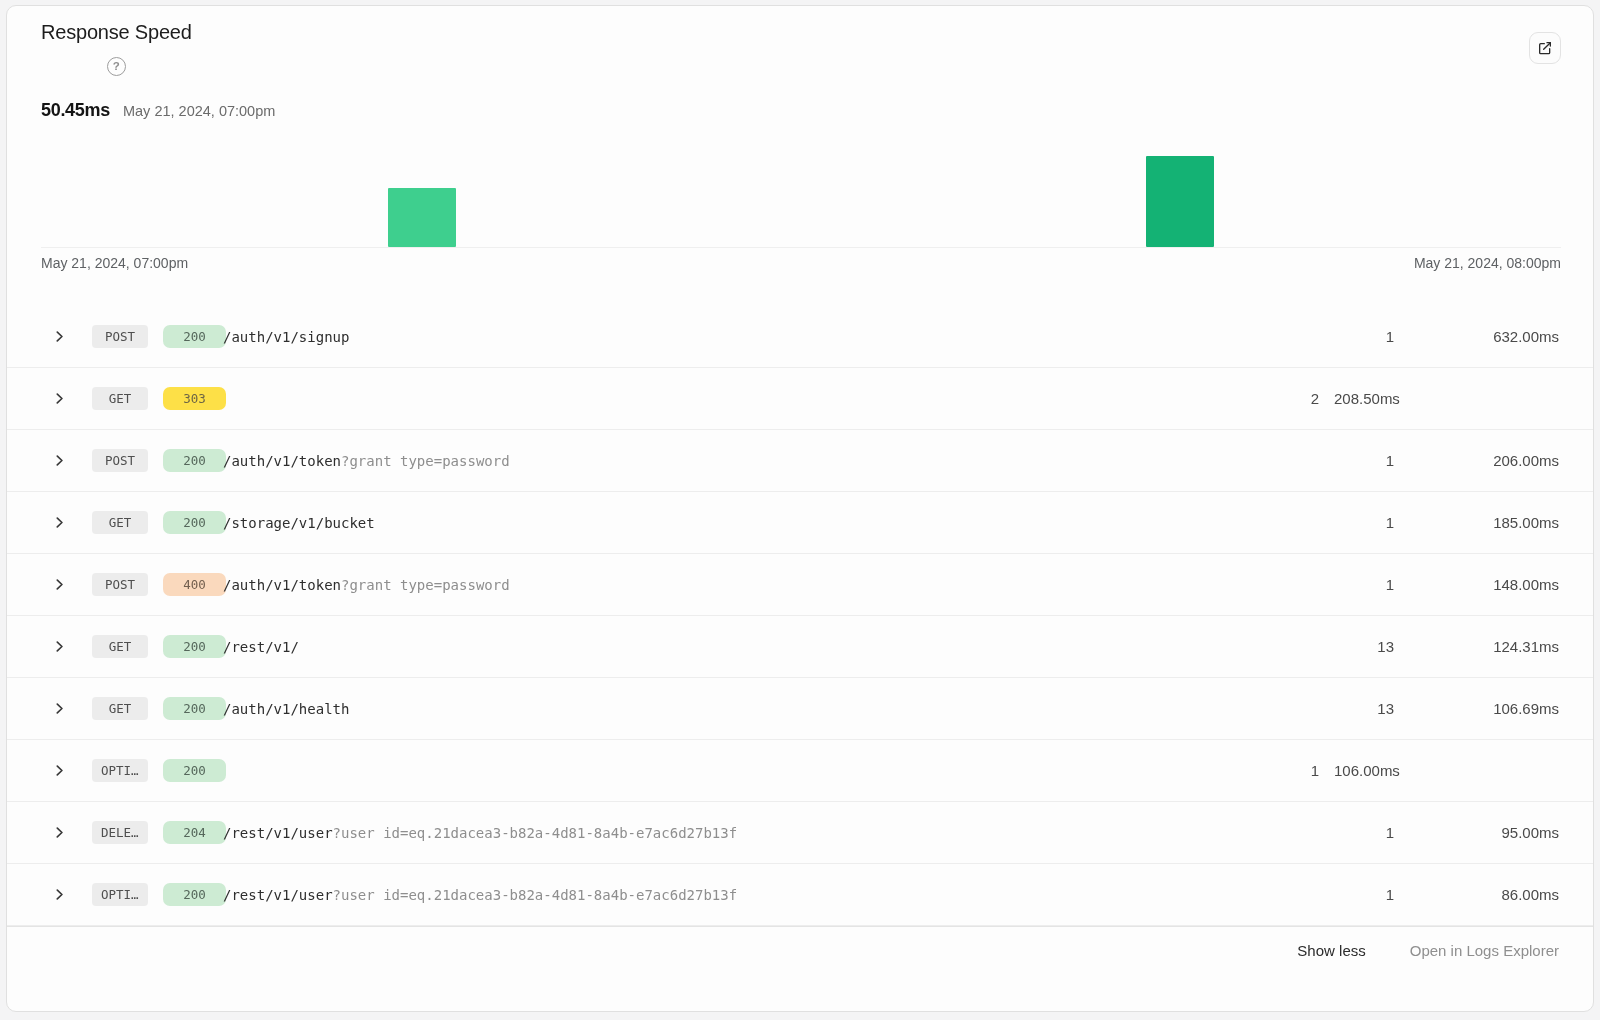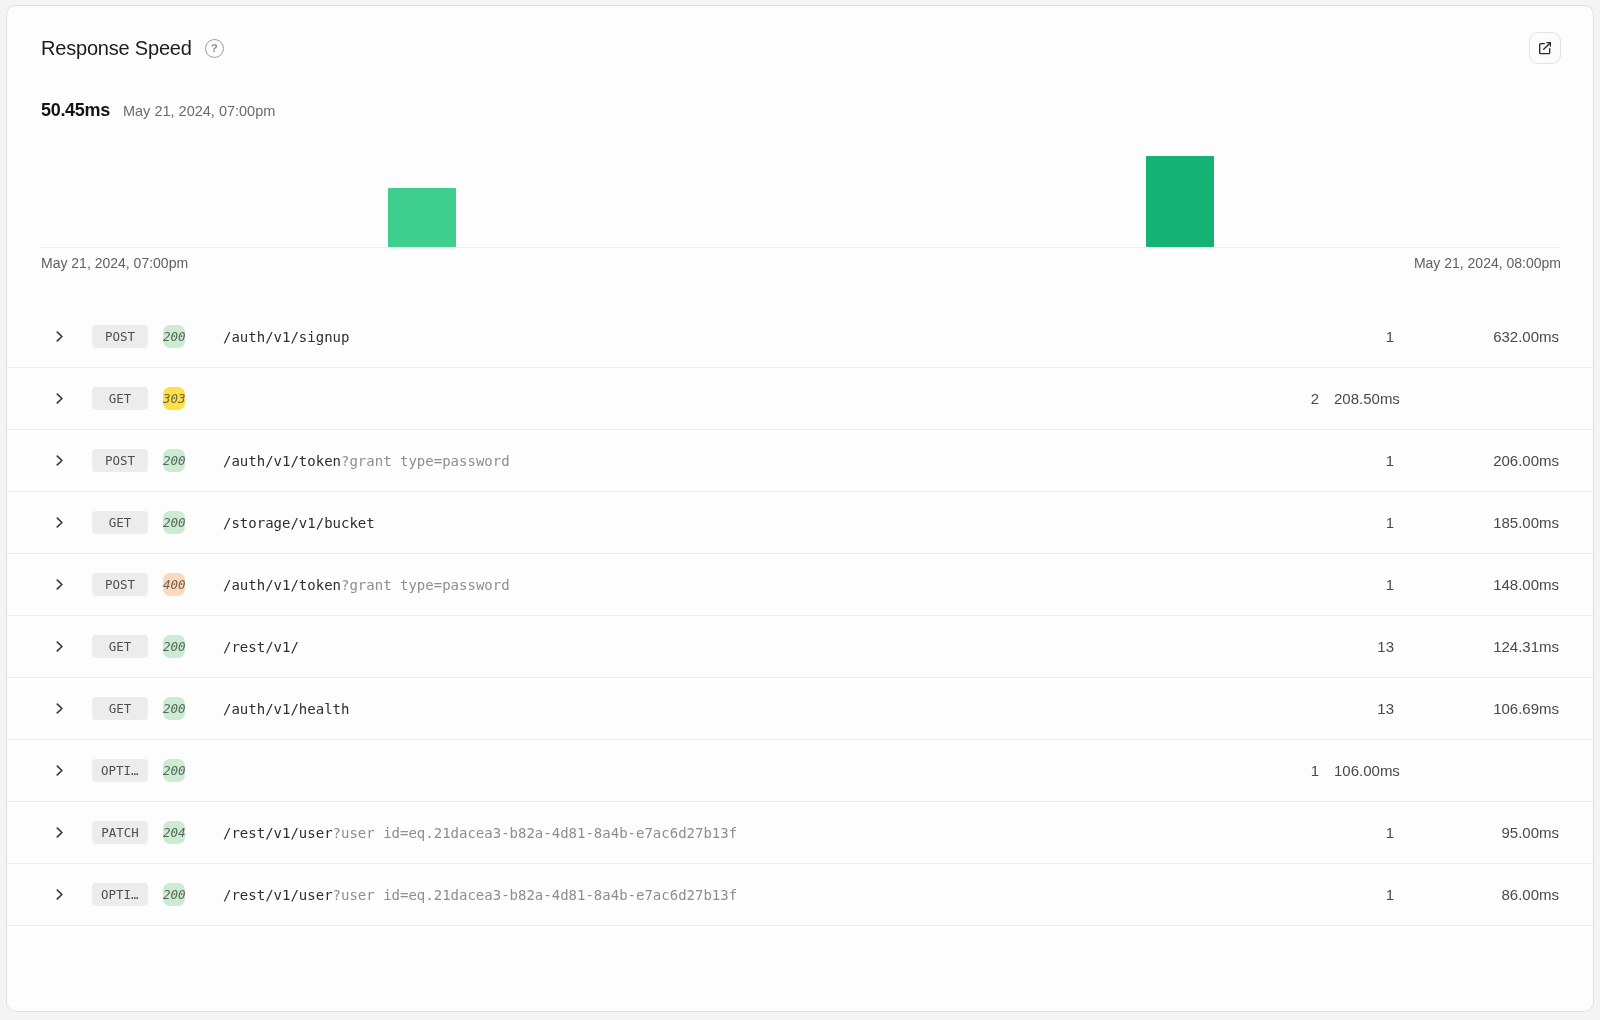--- a/index.html
+++ b/index.html
@@ -4,21 +4,21 @@
 <style>
   * { box-sizing: border-box; margin: 0; padding: 0; }
   html,body { width:1600px; height:1020px; background:#f4f4f5; font-family:"Liberation Sans", sans-serif; }
   .panel{
     position:absolute; left:6px; top:5px; width:1588px; height:1007px;
     background:#fdfdfd; border:1px solid #e0e0e0; border-radius:10px; overflow:hidden;
   }
   
   .hdr{ padding:26px 32px 0 34px; }
   .title-row{ display:flex; align-items:center; justify-content:space-between; height:32px; }
-  .title-left{ display:flex; align-items:center; gap:13px; }
+  .title-left{ display:flex; align-items:center; gap:13px;flex-direction:column; }
   .title{ font-size:20px; font-weight:500; color:#1c1c1c; letter-spacing:-0.2px; }
   .help{ width:19px; height:19px; border:1.4px solid #9d9d9d; border-radius:50%;
          color:#8f8f8f; font-size:11.5px; display:flex; align-items:center; justify-content:center;
          font-weight:600; cursor:pointer; }
   .ext-btn{ width:32px; height:32px; border:1px solid #e3e3e3; border-radius:9px; background:#fcfcfc;
             display:flex; align-items:center; justify-content:center; cursor:pointer; }
   .metric-row{ margin-top:36px; height:30px; display:flex; align-items:baseline; gap:13px; }
   .metric{ font-size:18px; font-weight:700; color:#141414; letter-spacing:-0.3px; }
   .ts{ font-size:14.5px; color:#6b6b6b; }
   
@@ -33,22 +33,22 @@
           background:#f1f1f1; border-top:1px solid #e4e4e4; border-bottom:1px solid #e4e4e4;
           font-size:14.5px; color:#3f3f3f; }
   .t-right{ text-align:right; }
   .row{ display:grid; grid-template-columns:36px 56px 45px 1fr 60px 150px; column-gap:15px;
         align-items:center; height:62px; padding:0 34px; border-bottom:1px solid #ededed;
         background:#fdfdfd; cursor:pointer; }
   .chev{ display:flex; justify-content:center; align-items:center; }
   .m-badge{ font-family:"DejaVu Sans Mono", monospace; font-size:12.5px; color:#4f4f4f;
             background:#ececec; border-radius:4px; width:56px; padding:4px 9px; text-align:center;
             white-space:nowrap; overflow:hidden; text-overflow:ellipsis; justify-self:start; }
-  .s-badge{ font-family:"DejaVu Sans Mono", monospace; font-size:12.5px; width:22px; padding:4px 0;
-            text-align:center; border-radius:7px; justify-self:start;font-style:italic; }
+  .s-badge{ font-family:"DejaVu Sans Mono", monospace; font-size:12.5px; width:63px; padding:4px 0;
+            text-align:center; border-radius:7px; justify-self:start; }
   .s-green { background:#cdebd3; color:#55675b; }
   .s-yellow{ background:#fde047; color:#6d6545; }
   .s-orange{ background:#fad9bd; color:#73604f; }
   .path{ font-family:"DejaVu Sans Mono", monospace; font-size:14px; color:#2e2e2e;
          white-space:nowrap; overflow:hidden; }
   .query{ color:#8e8e8e; }
   .num{ text-align:right; font-size:15px; color:#4a4a4a; }
   
   .footer{ height:48px; border-top:1px solid #e4e4e4; display:flex; justify-content:flex-end;
            align-items:center; gap:44px; padding:0 34px; background:#fdfdfd; }
@@ -195,35 +195,39 @@
       <span class="num">1</span>
       <span class="num">106.00ms</span>
     </div>
 
     <div class="row">
       <span class="chev">
           <svg width="11" height="11" viewBox="0 0 10 10" fill="none" stroke="#383838" stroke-width="1.5" stroke-linecap="round" stroke-linejoin="round">
             <polyline points="3 1 7.2 5 3 9"></polyline>
           </svg>
         </span>
-      <span class="m-badge">PATCH</span>
+      <span class="m-badge">DELETE</span>
       <span class="s-badge s-green">204</span>
       <span class="path"><span>/rest/v1/user</span><span class="query">?user_id=eq.21dacea3-b82a-4d81-8a4b-e7ac6d27b13f</span></span>
       <span class="num">1</span>
       <span class="num">95.00ms</span>
     </div>
 
     <div class="row">
       <span class="chev">
           <svg width="11" height="11" viewBox="0 0 10 10" fill="none" stroke="#383838" stroke-width="1.5" stroke-linecap="round" stroke-linejoin="round">
             <polyline points="3 1 7.2 5 3 9"></polyline>
           </svg>
         </span>
       <span class="m-badge">OPTIONS</span>
       <span class="s-badge s-green">200</span>
       <span class="path"><span>/rest/v1/user</span><span class="query">?user_id=eq.21dacea3-b82a-4d81-8a4b-e7ac6d27b13f</span></span>
       <span class="num">1</span>
       <span class="num">86.00ms</span>
     </div>
   </div>
 
+  <div class="footer">
+    <span class="show-less">Show less</span>
+    <span class="open-logs">Open in Logs Explorer</span>
+  </div>
 
 </div>
 
 </body></html>

